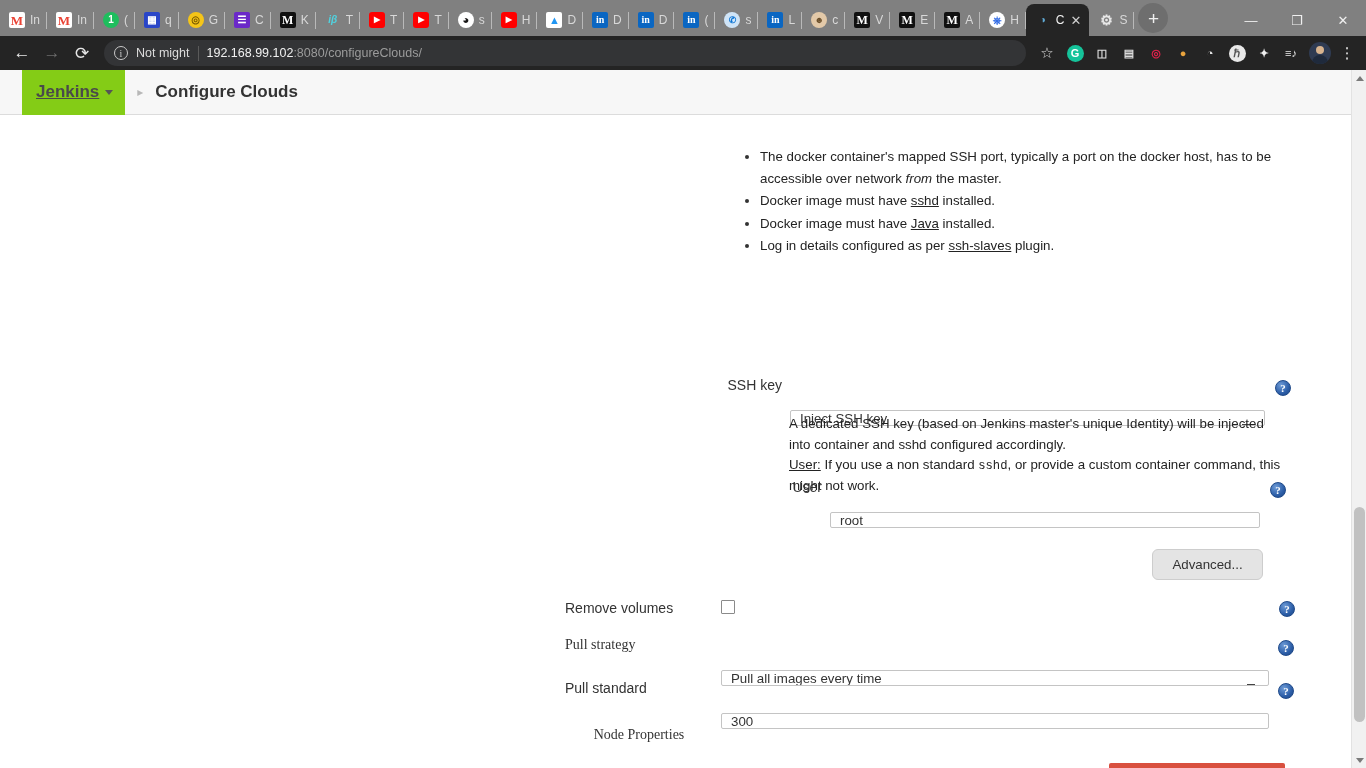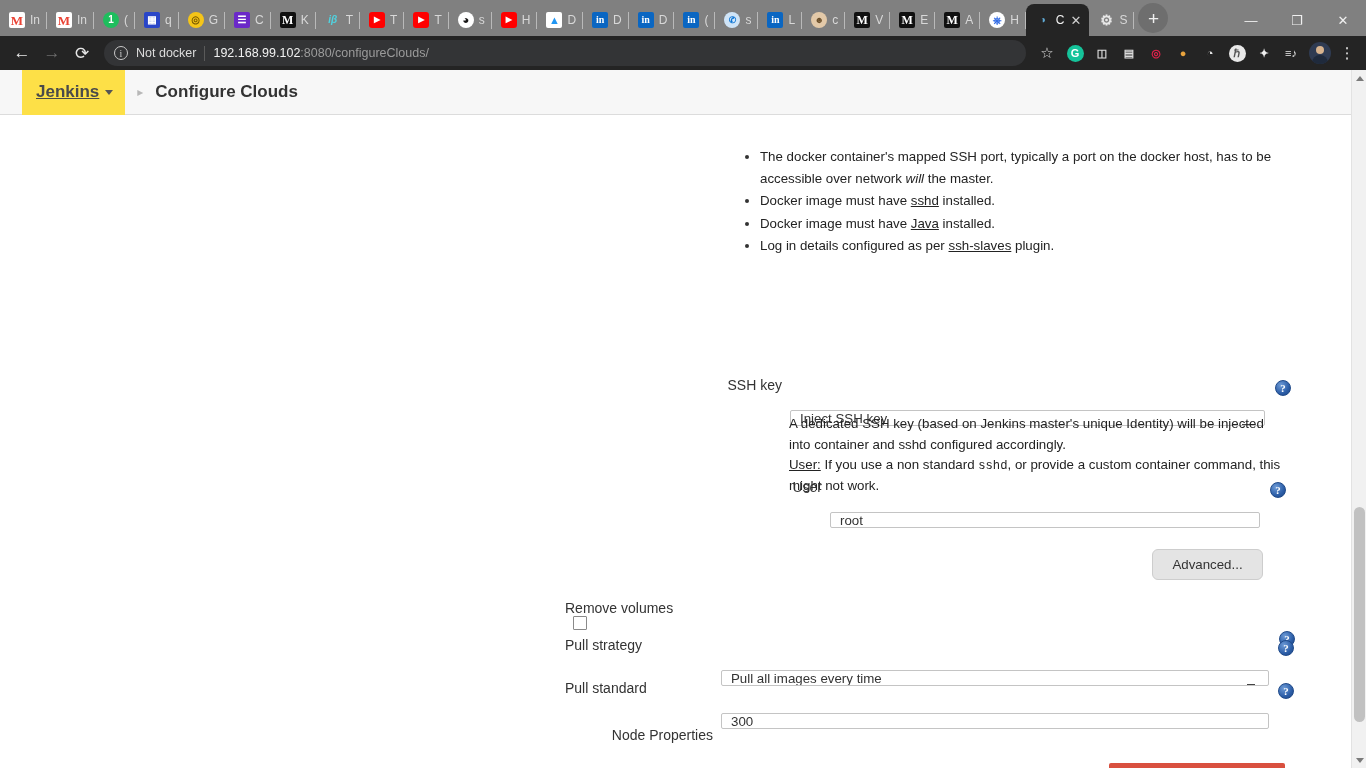--- a/index.html
+++ b/index.html
@@ -179,21 +179,21 @@
 
   #jenkins-header {
     height: 45px;
     background: #f7f7f7;
     border-bottom: 1px solid #dcdcdc;
     display: flex;
     align-items: center;
     padding-left: 22px;
   }
   #breadcrumb-jenkins {
-    background: #fde047;
+    background: #84cc16;
     height: 45px;
     display: flex; align-items: center;
     padding: 0 12px 0 14px;
     gap: 6px;
   }
   #jenkins-link {
     color: #4a4a4a;
     font-size: 17px;
     font-weight: bold;
     text-decoration: underline;
@@ -521,21 +521,21 @@
     </div>
   </div>
 
   <div id="nav-bar">
     <div class="nav-icon">←</div>
     <div class="nav-icon disabled">→</div>
     <div class="nav-icon">⟳</div>
 
     <div id="omnibox">
       <span id="info-icon">i</span>
-      <span id="not-secure-label">Not docker</span>
+      <span id="not-secure-label">Not might</span>
       <span class="omni-divider"></span>
       <span id="url-text"><span class="host">192.168.99.102</span><span>:8080/configureClouds/</span></span>
     </div>
 
     <div id="star-icon">☆</div>
 
     <div id="ext-icons">
         <div class="ext">
           <span class="badge" style="background: rgb(21, 195, 154); color: rgb(255, 255, 255);">G</span>
         </div>
@@ -582,21 +582,21 @@
         <span class="caret-down"></span>
       </div>
       <span class="crumb-sep">▸</span>
       <span id="page-title">Configure Clouds</span>
     </div>
 
     <div id="form-area">
 
       <div id="prereq-block">
         <ul id="prereq-list">
-            <li><span>The docker container's mapped SSH port, typically a port on the docker host, has to be accessible over network </span><i>will</i><span> the master.</span></li>
+            <li><span>The docker container's mapped SSH port, typically a port on the docker host, has to be accessible over network </span><i>from</i><span> the master.</span></li>
             <li><span>Docker image must have </span><a href="#">sshd</a><span> installed.</span></li>
             <li><span>Docker image must have </span><a href="#">Java</a><span> installed.</span></li>
             <li><span>Log in details configured as per </span><a href="#">ssh-slaves</a><span> plugin.</span></li>
           </ul>
       </div>
 
       <div class="jrow" style="left:722px; top:258px; width:575px;">
         <div class="jlabel" style="width:60px;">SSH key</div>
         <select class="jinput" style="width:475px; margin-left:8px;" id="ssh-key-select"><option value="Inject SSH key">Inject SSH key</option><option value="Use configured SSH credentials">Use configured SSH credentials</option></select>
         <div class="help-icon" style="margin-left:10px; margin-top:7px;">?</div>
@@ -608,40 +608,40 @@
       </div>
 
       <div class="jrow" style="left:742px; top:360px; width:560px;">
         <div class="jlabel" style="width:80px;">User</div>
         <input class="jinput" type="text" style="width: 430px; margin-left: 8px;" value="root">
         <div class="help-icon" style="margin-left:10px; margin-top:7px;">?</div>
       </div>
 
       <button id="advanced-btn" class="jbtn">Advanced...</button>
 
-      <div class="jrow" style="left:565px; top:485px; width:730px;flex-direction:column;">
+      <div class="jrow" style="left:565px; top:485px; width:730px;">
         <div class="jlabel" style="width:148px; text-align:left; padding-top:0;">Remove volumes</div>
         <div class="jcheck" style="margin-left:8px;"></div>
         <div class="help-icon" style="margin-left:auto; margin-top:1px;">?</div>
       </div>
 
       <div class="jrow" style="left:565px; top:518px; width:730px;">
-        <div class="jlabel" style="width:148px; text-align:left;">Pull strategy</div>
+        <div class="jlabel" style="width:148px; text-align:left;font-family:Liberation Serif, serif;">Pull strategy</div>
         <select class="jinput" id="pull-strategy-select" style="width:548px; margin-left:8px;"><option value="Pull all images every time">Pull all images every time</option><option value="Pull once and update latest">Pull once and update latest</option><option value="Pull never">Pull never</option></select>
         <div class="help-icon" style="margin-left:9px; margin-top:7px;">?</div>
       </div>
 
       <div class="jrow" style="left:565px; top:561px; width:730px;">
         <div class="jlabel" style="width:148px; text-align:left;">Pull standard</div>
         <input class="jinput" type="text" style="width: 548px; margin-left: 8px;" value="300">
         <div class="help-icon" style="margin-left:9px; margin-top:7px;">?</div>
       </div>
 
       <div class="jrow" style="left:565px; top:605px; width:200px;">
-        <div class="jlabel" style="width:148px; text-align:right; padding-top:7px;">Node Properties</div>
+        <div class="jlabel" style="width:148px; text-align:center; padding-top:7px;font-family:Liberation Serif, serif;">Node Properties</div>
       </div>
 
       <button id="delete-template-btn">Delete Docker Template</button>
 
     </div>
   </div>
 
   <div id="page-scrollbar">
     <div class="sb-arrow">
         <span class="tri-up"></span>

